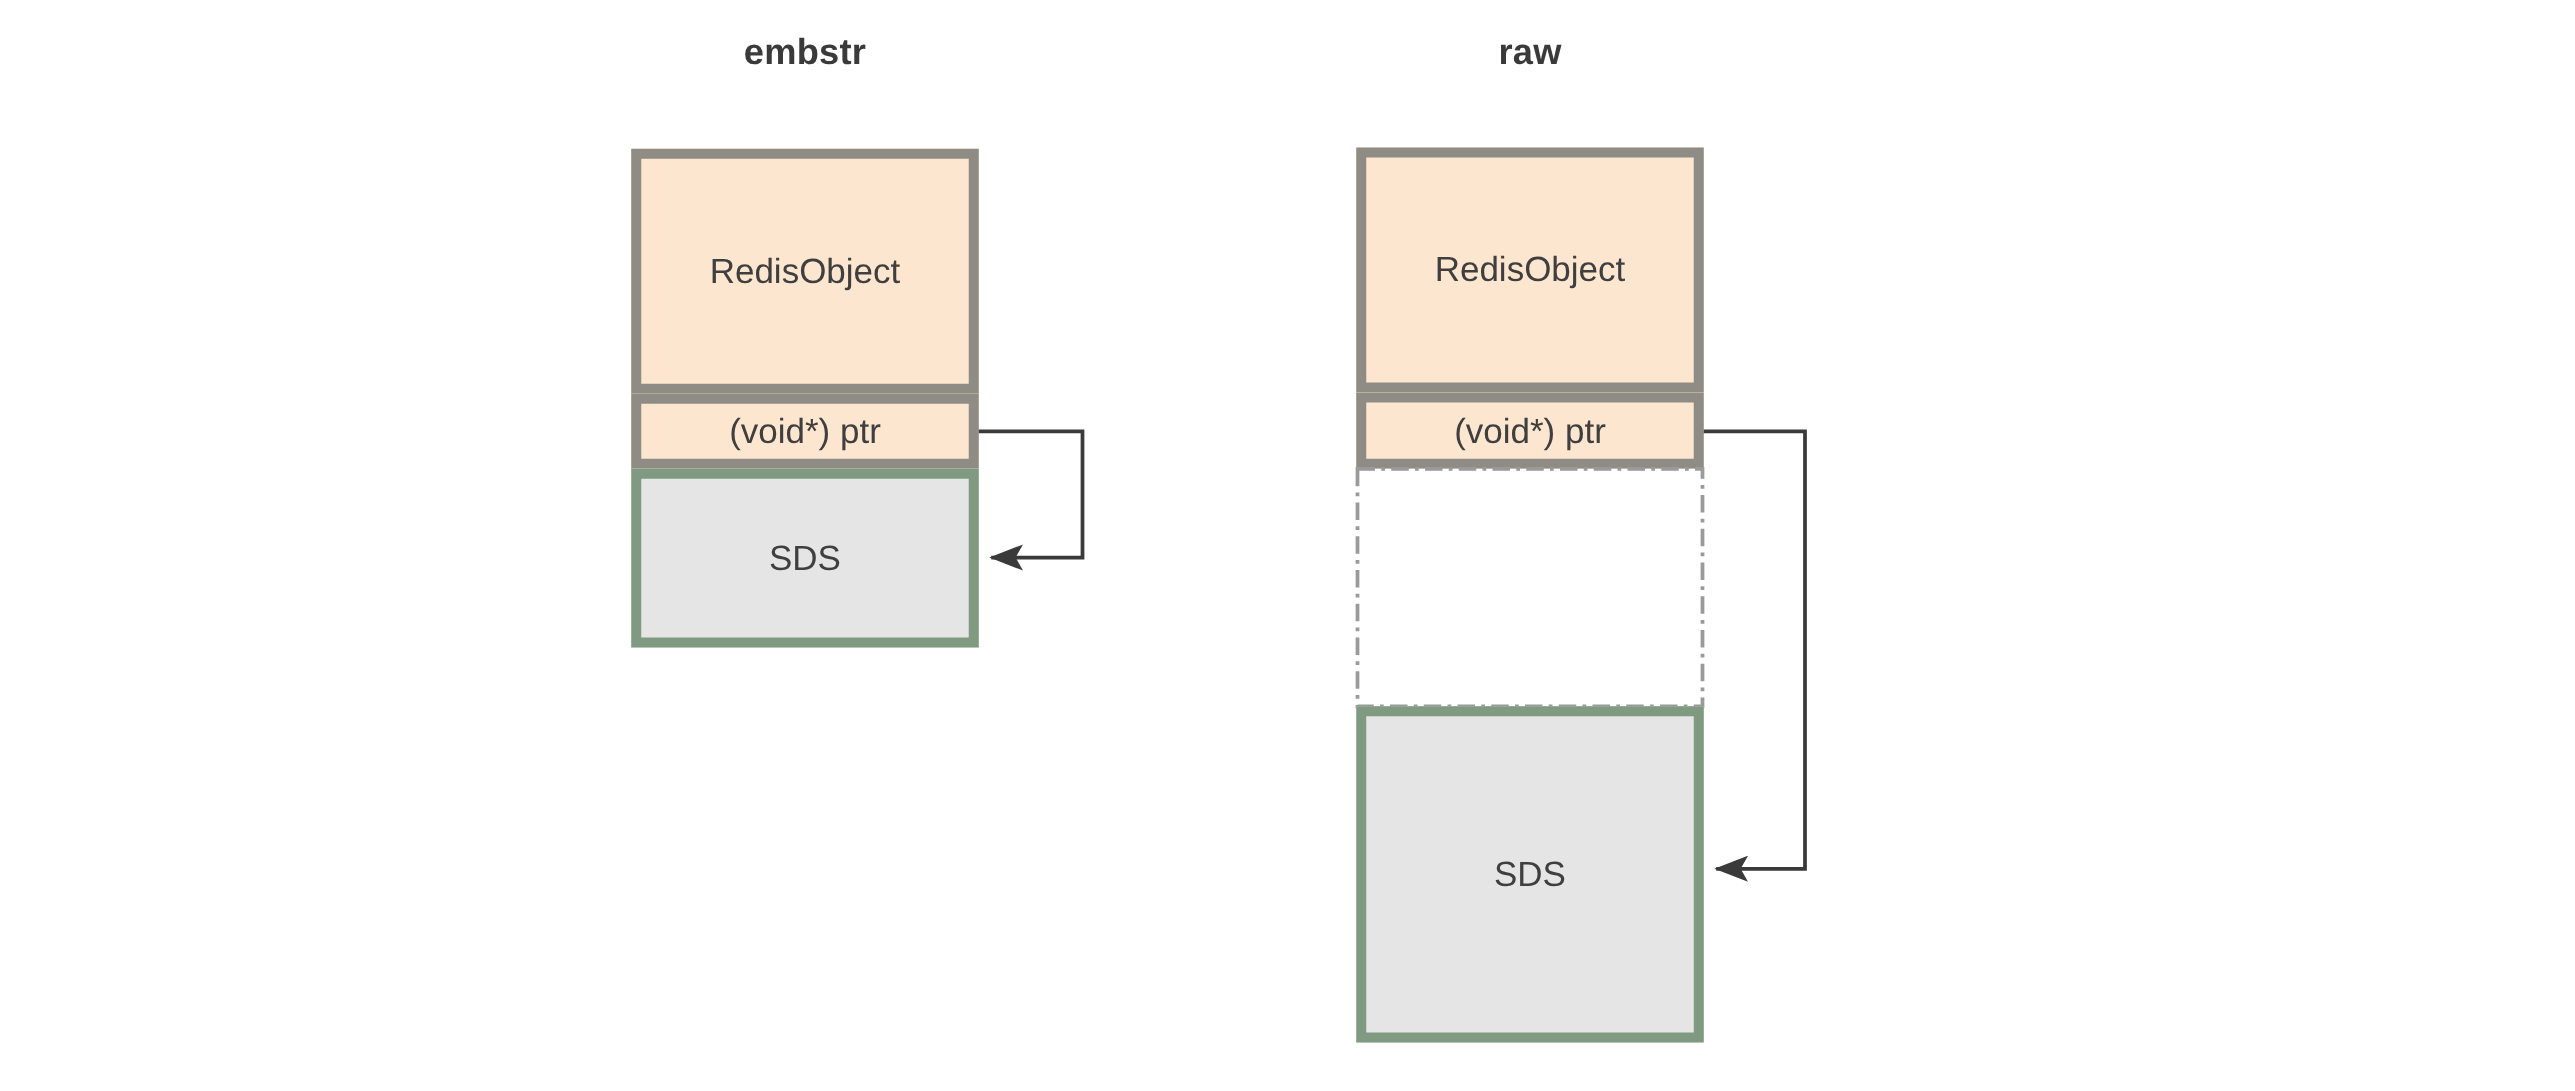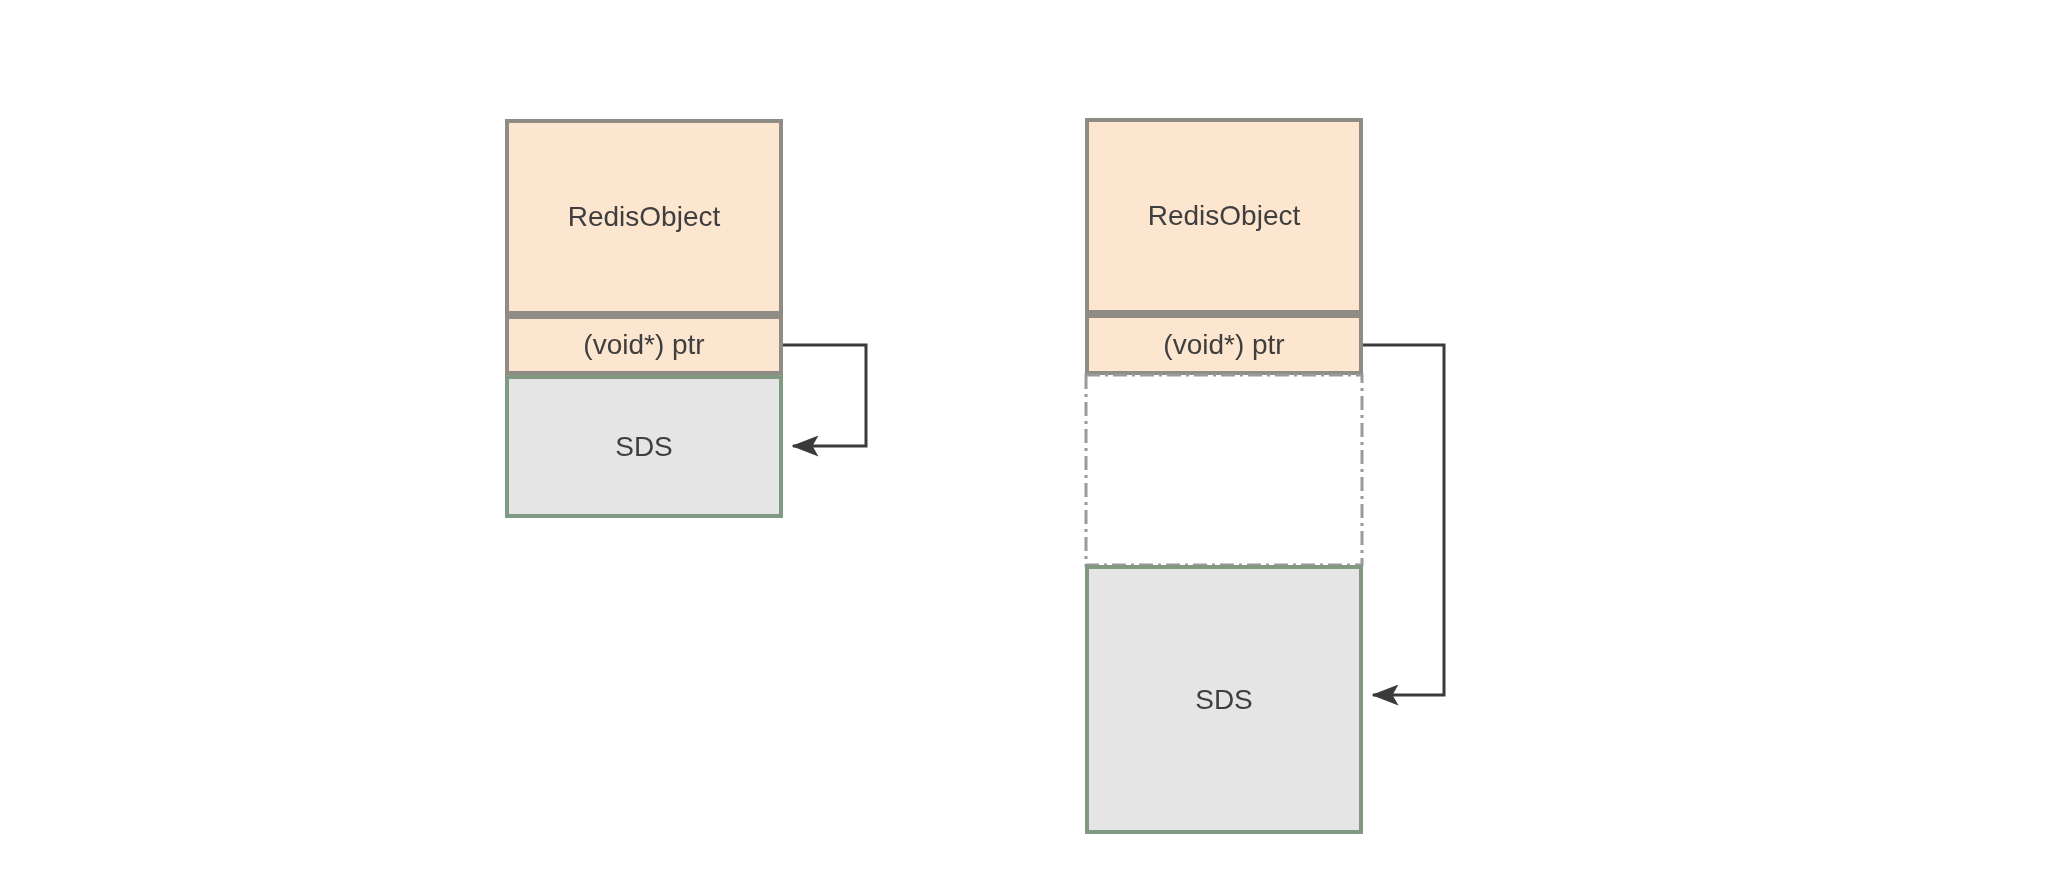--- a/index.html
+++ b/index.html
@@ -33,21 +33,21 @@
     position: absolute;
     box-sizing: border-box;
     display: flex;
     align-items: center;
     justify-content: center;
     font-size: 28px;
     color: #3f3f3f;
     white-space: nowrap;
   }
   .block-solid {
-    border: 4px solid #14b8a6;
+    border: 8px solid #14b8a6;
   }
   .block-peach {
     background: #fde6cf;
     border-color: #8f8b85;
   }
   .block-green {
     background: #e5e5e5;
     border-color: #7f9a80;
   }
   .arrow-svg {
@@ -56,33 +56,35 @@
     width: 2060px;
     height: 873px;
     pointer-events: none;
   }
 </style>
 </head>
 <body>
 
 <div class="canvas">
 
+  <div class="col-title" style="left:505px; top:26px; width:278px;">embstr</div>
 
   <div class="block block-solid block-peach" style="left:505px; top:119px; width:278px; height:196px;">
     <span>RedisObject</span>
   </div>
 
   <div class="block block-solid block-peach" style="left:505px; top:315px; width:278px; height:60px;">
     <span>(void*) ptr</span>
   </div>
 
   <div class="block block-solid block-green" style="left:505px; top:375px; width:278px; height:143px;">
     <span>SDS</span>
   </div>
 
+  <div class="col-title" style="left:1085px; top:26px; width:278px;">raw</div>
 
   <div class="block block-solid block-peach" style="left:1085px; top:118px; width:278px; height:196px;">
     <span>RedisObject</span>
   </div>
 
   <div class="block block-solid block-peach" style="left:1085px; top:314px; width:278px; height:61px;">
     <span>(void*) ptr</span>
   </div>
 
   <svg class="arrow-svg" viewBox="0 0 2060 873" xmlns="http://www.w3.org/2000/svg">

